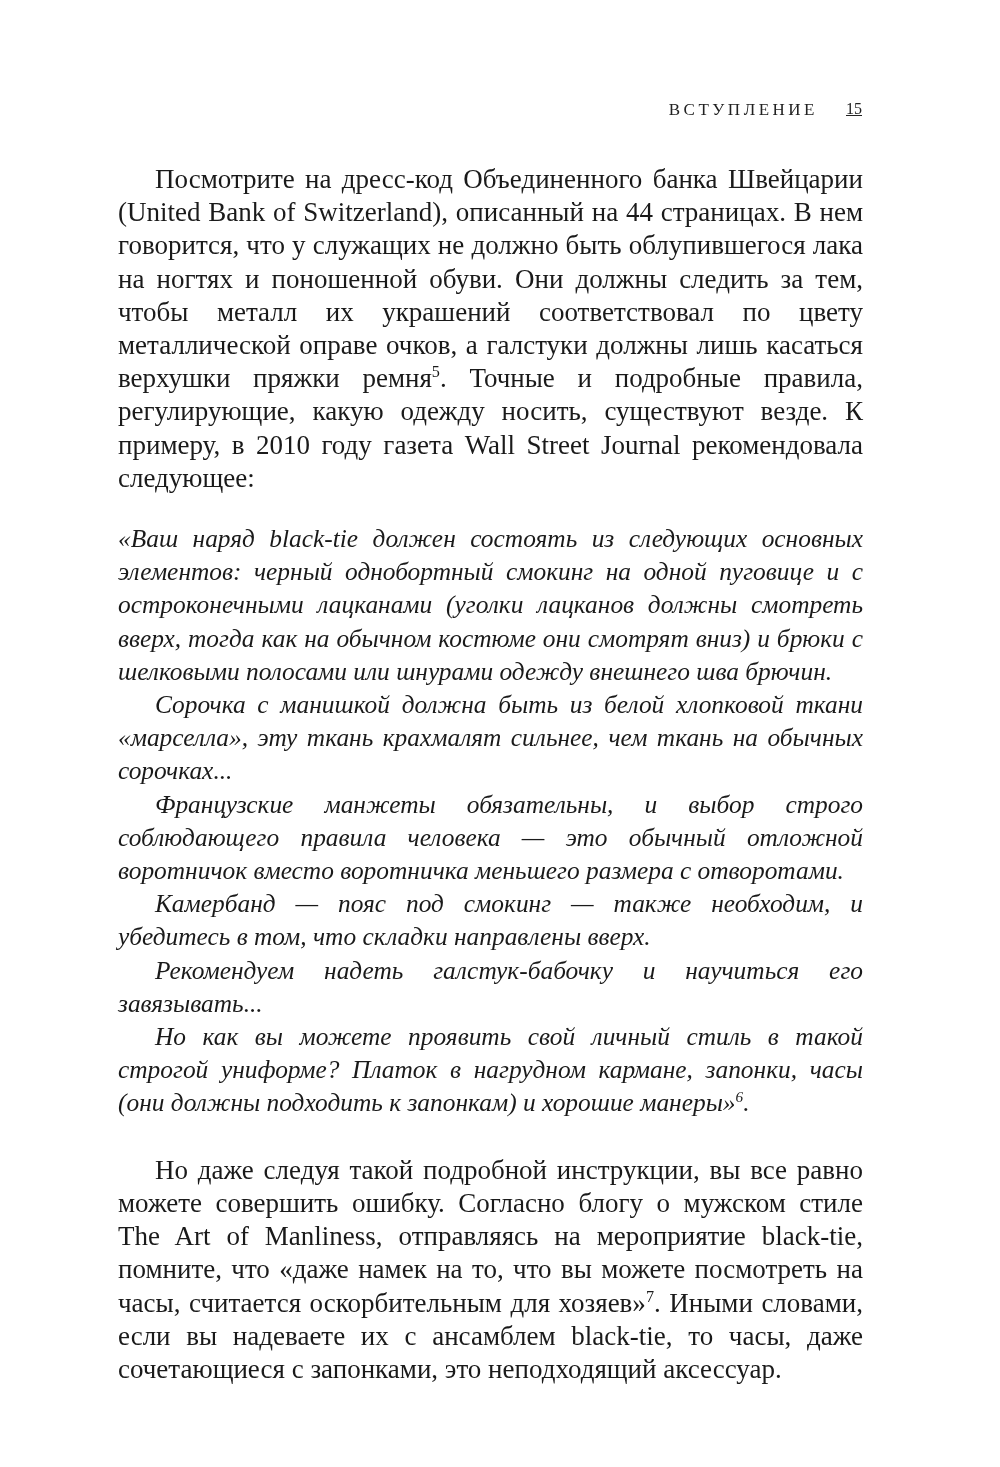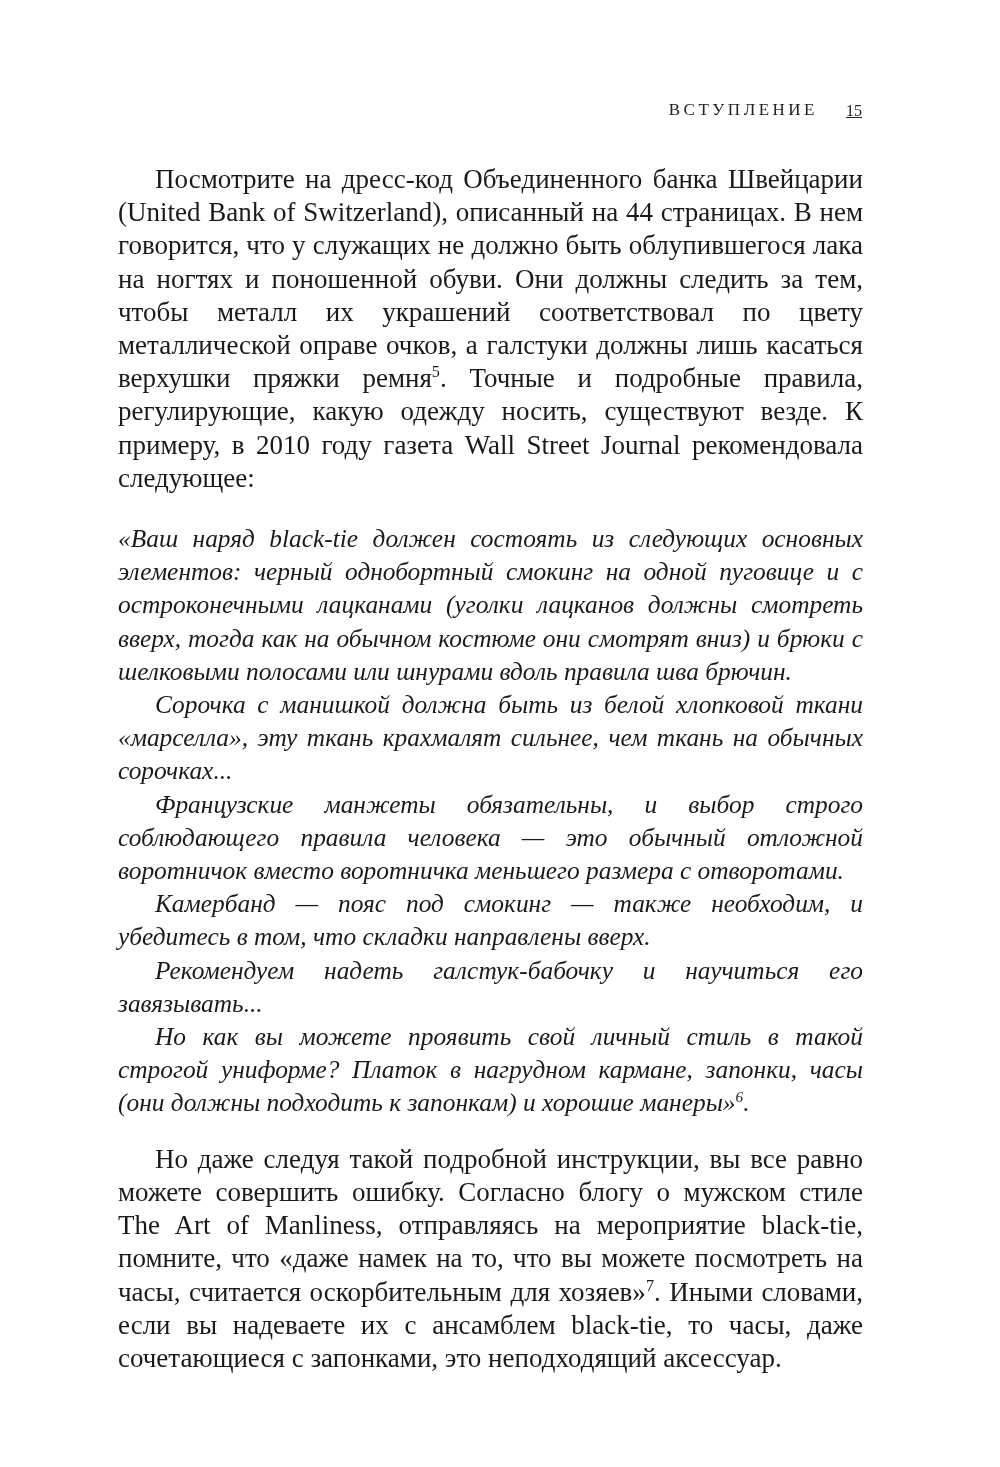--- a/index.html
+++ b/index.html
@@ -17,21 +17,21 @@
     }
     .running-head {
       position: absolute;
       top: 100px;
       right: 138px;
       font-size: 17px;
       letter-spacing: 3.5px;
       color: #222;
       display: flex;
       gap: 28px;
-      align-items: flex-end;
+      align-items: flex-start;
     }
     .running-head .folio {
       letter-spacing: 0;
       font-size: 16px;
       text-decoration: underline;
     }
     .text-block {
       position: absolute;
       left: 118px;
       top: 163px;
@@ -56,21 +56,21 @@
       margin: 0;
       font-style: italic;
       font-size: 25.4px;
       line-height: 33.2px;
       text-align: justify;
     }
     .quote p.indent {
       text-indent: 37px;
     }
     .after-quote {
-      margin-top: 23px;
+      margin-top: 34px;
     }
     sup {
       font-size: 0.6em;
       line-height: 0;
       vertical-align: super;
     }
   </style>
 </head>
 <body>
 
@@ -78,21 +78,21 @@
   <span>ВСТУПЛЕНИЕ</span>
   <span class="folio">15</span>
 </header>
 
 <main class="text-block">
   <div class="body-text">
     <p class="indent"><span>Посмотрите на дресс-код Объединенного банка Швейцарии (United Bank of Switzerland), описанный на 44 страницах. В нем говорится, что у служащих не должно быть облупившегося лака на ногтях и поношенной обуви. Они должны следить за тем, чтобы металл их украшений соответствовал по цвету металлической оправе очков, а галстуки должны лишь касаться верхушки пряжки ремня</span><sup>5</sup><span>. Точные и подробные правила, регулирующие, какую одежду носить, существуют везде. К примеру, в 2010 году газета Wall Street Journal рекомендовала следующее:</span></p>
   </div>
 
   <blockquote class="quote">
-    <p>«Ваш наряд black-tie должен состоять из следующих основных элементов: черный однобортный смокинг на одной пуговице и с остроконечными лацканами (уголки лацканов должны смотреть вверх, тогда как на обычном костюме они смотрят вниз) и брюки с шелковыми полосами или шнурами вдоль правила шва брючин.</p>
+    <p>«Ваш наряд black-tie должен состоять из следующих основных элементов: черный однобортный смокинг на одной пуговице и с остроконечными лацканами (уголки лацканов должны смотреть вверх, тогда как на обычном костюме они смотрят вниз) и брюки с шелковыми полосами или шнурами одежду внешнего шва брючин.</p>
     <p class="indent">Сорочка с манишкой должна быть из белой хлопковой ткани «марселла», эту ткань крахмалят сильнее, чем ткань на обычных сорочках...</p>
     <p class="indent">Французские манжеты обязательны, и выбор строго соблюдающего правила человека — это обычный отложной воротничок вместо воротничка меньшего размера с отворотами.</p>
     <p class="indent">Камербанд — пояс под смокинг — также необходим, и убедитесь в том, что складки направлены вверх.</p>
     <p class="indent">Рекомендуем надеть галстук-бабочку и научиться его завязывать...</p>
     <p class="indent"><span>Но как вы можете проявить свой личный стиль в такой строгой униформе? Платок в нагрудном кармане, запонки, часы (они должны подходить к запонкам) и хорошие манеры»</span><sup>6</sup><span>.</span></p>
   </blockquote>
 
   <div class="body-text after-quote">
     <p class="indent"><span>Но даже следуя такой подробной инструкции, вы все равно можете совершить ошибку. Согласно блогу о мужском стиле The Art of Manliness, отправляясь на мероприятие black-tie, помните, что «даже намек на то, что вы можете посмотреть на часы, считается оскорбительным для хозяев»</span><sup>7</sup><span>. Иными словами, если вы надеваете их с ансамблем black-tie, то часы, даже сочетающиеся с запонками, это неподходящий аксессуар.</span></p>
   </div>

